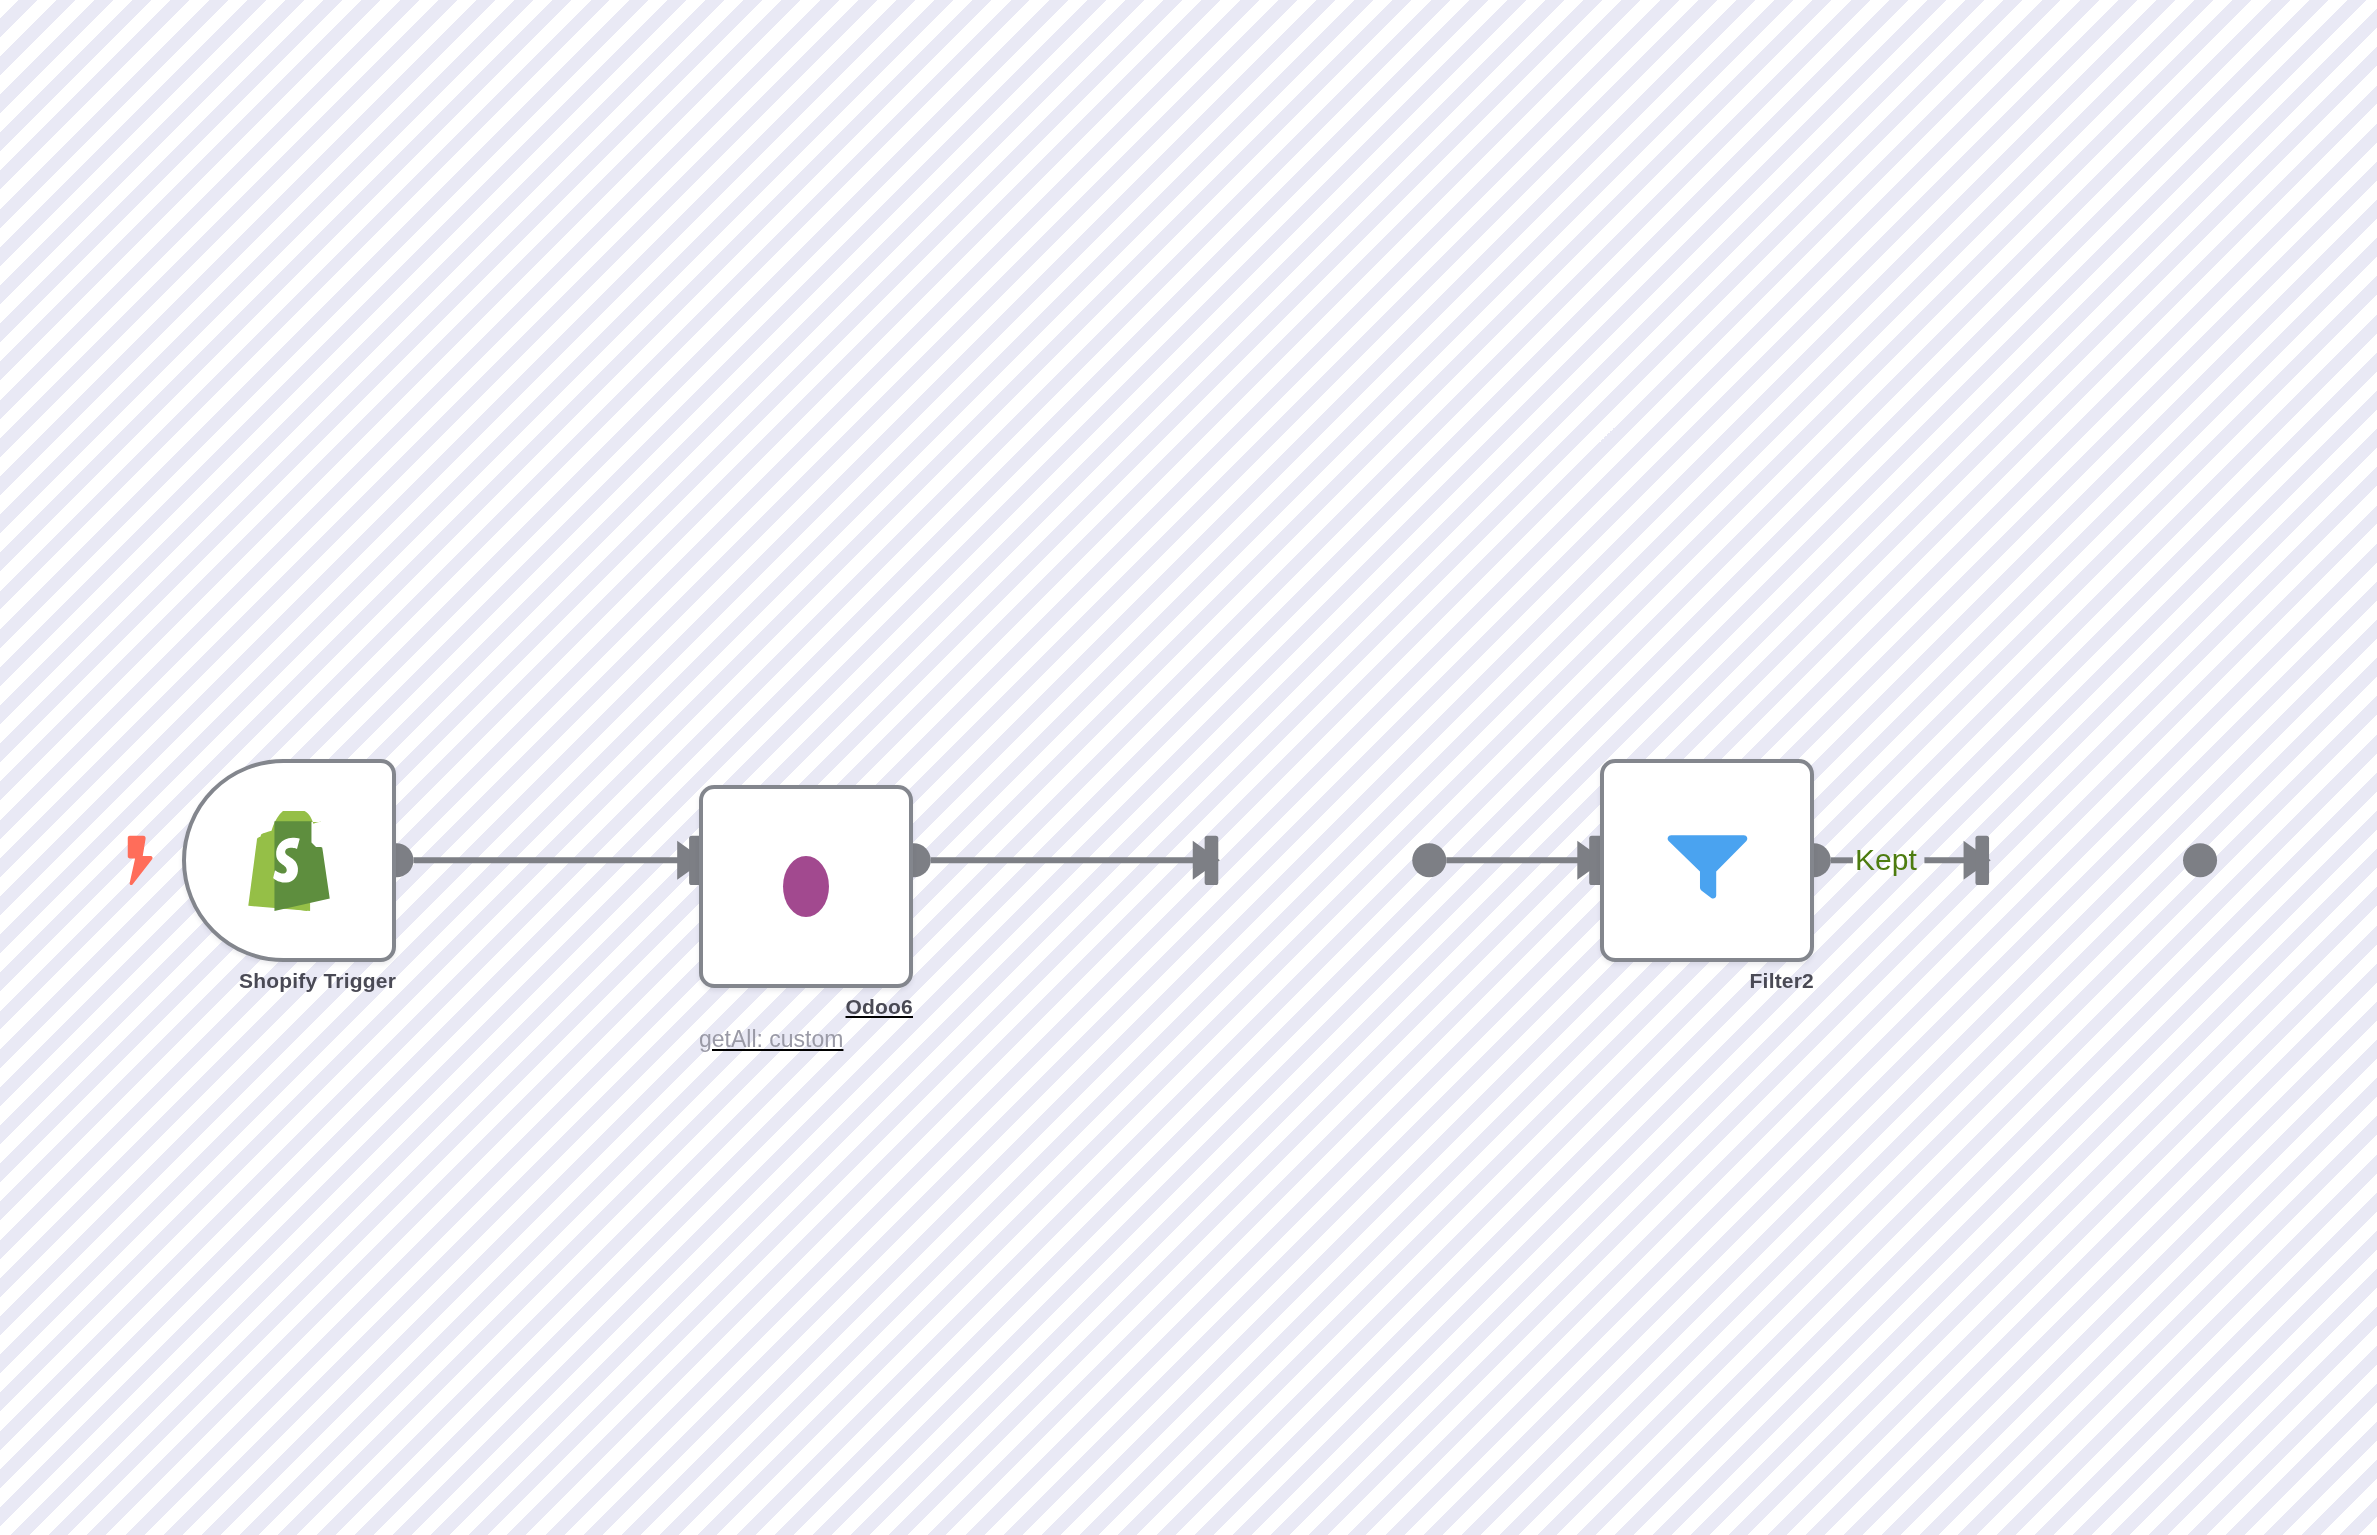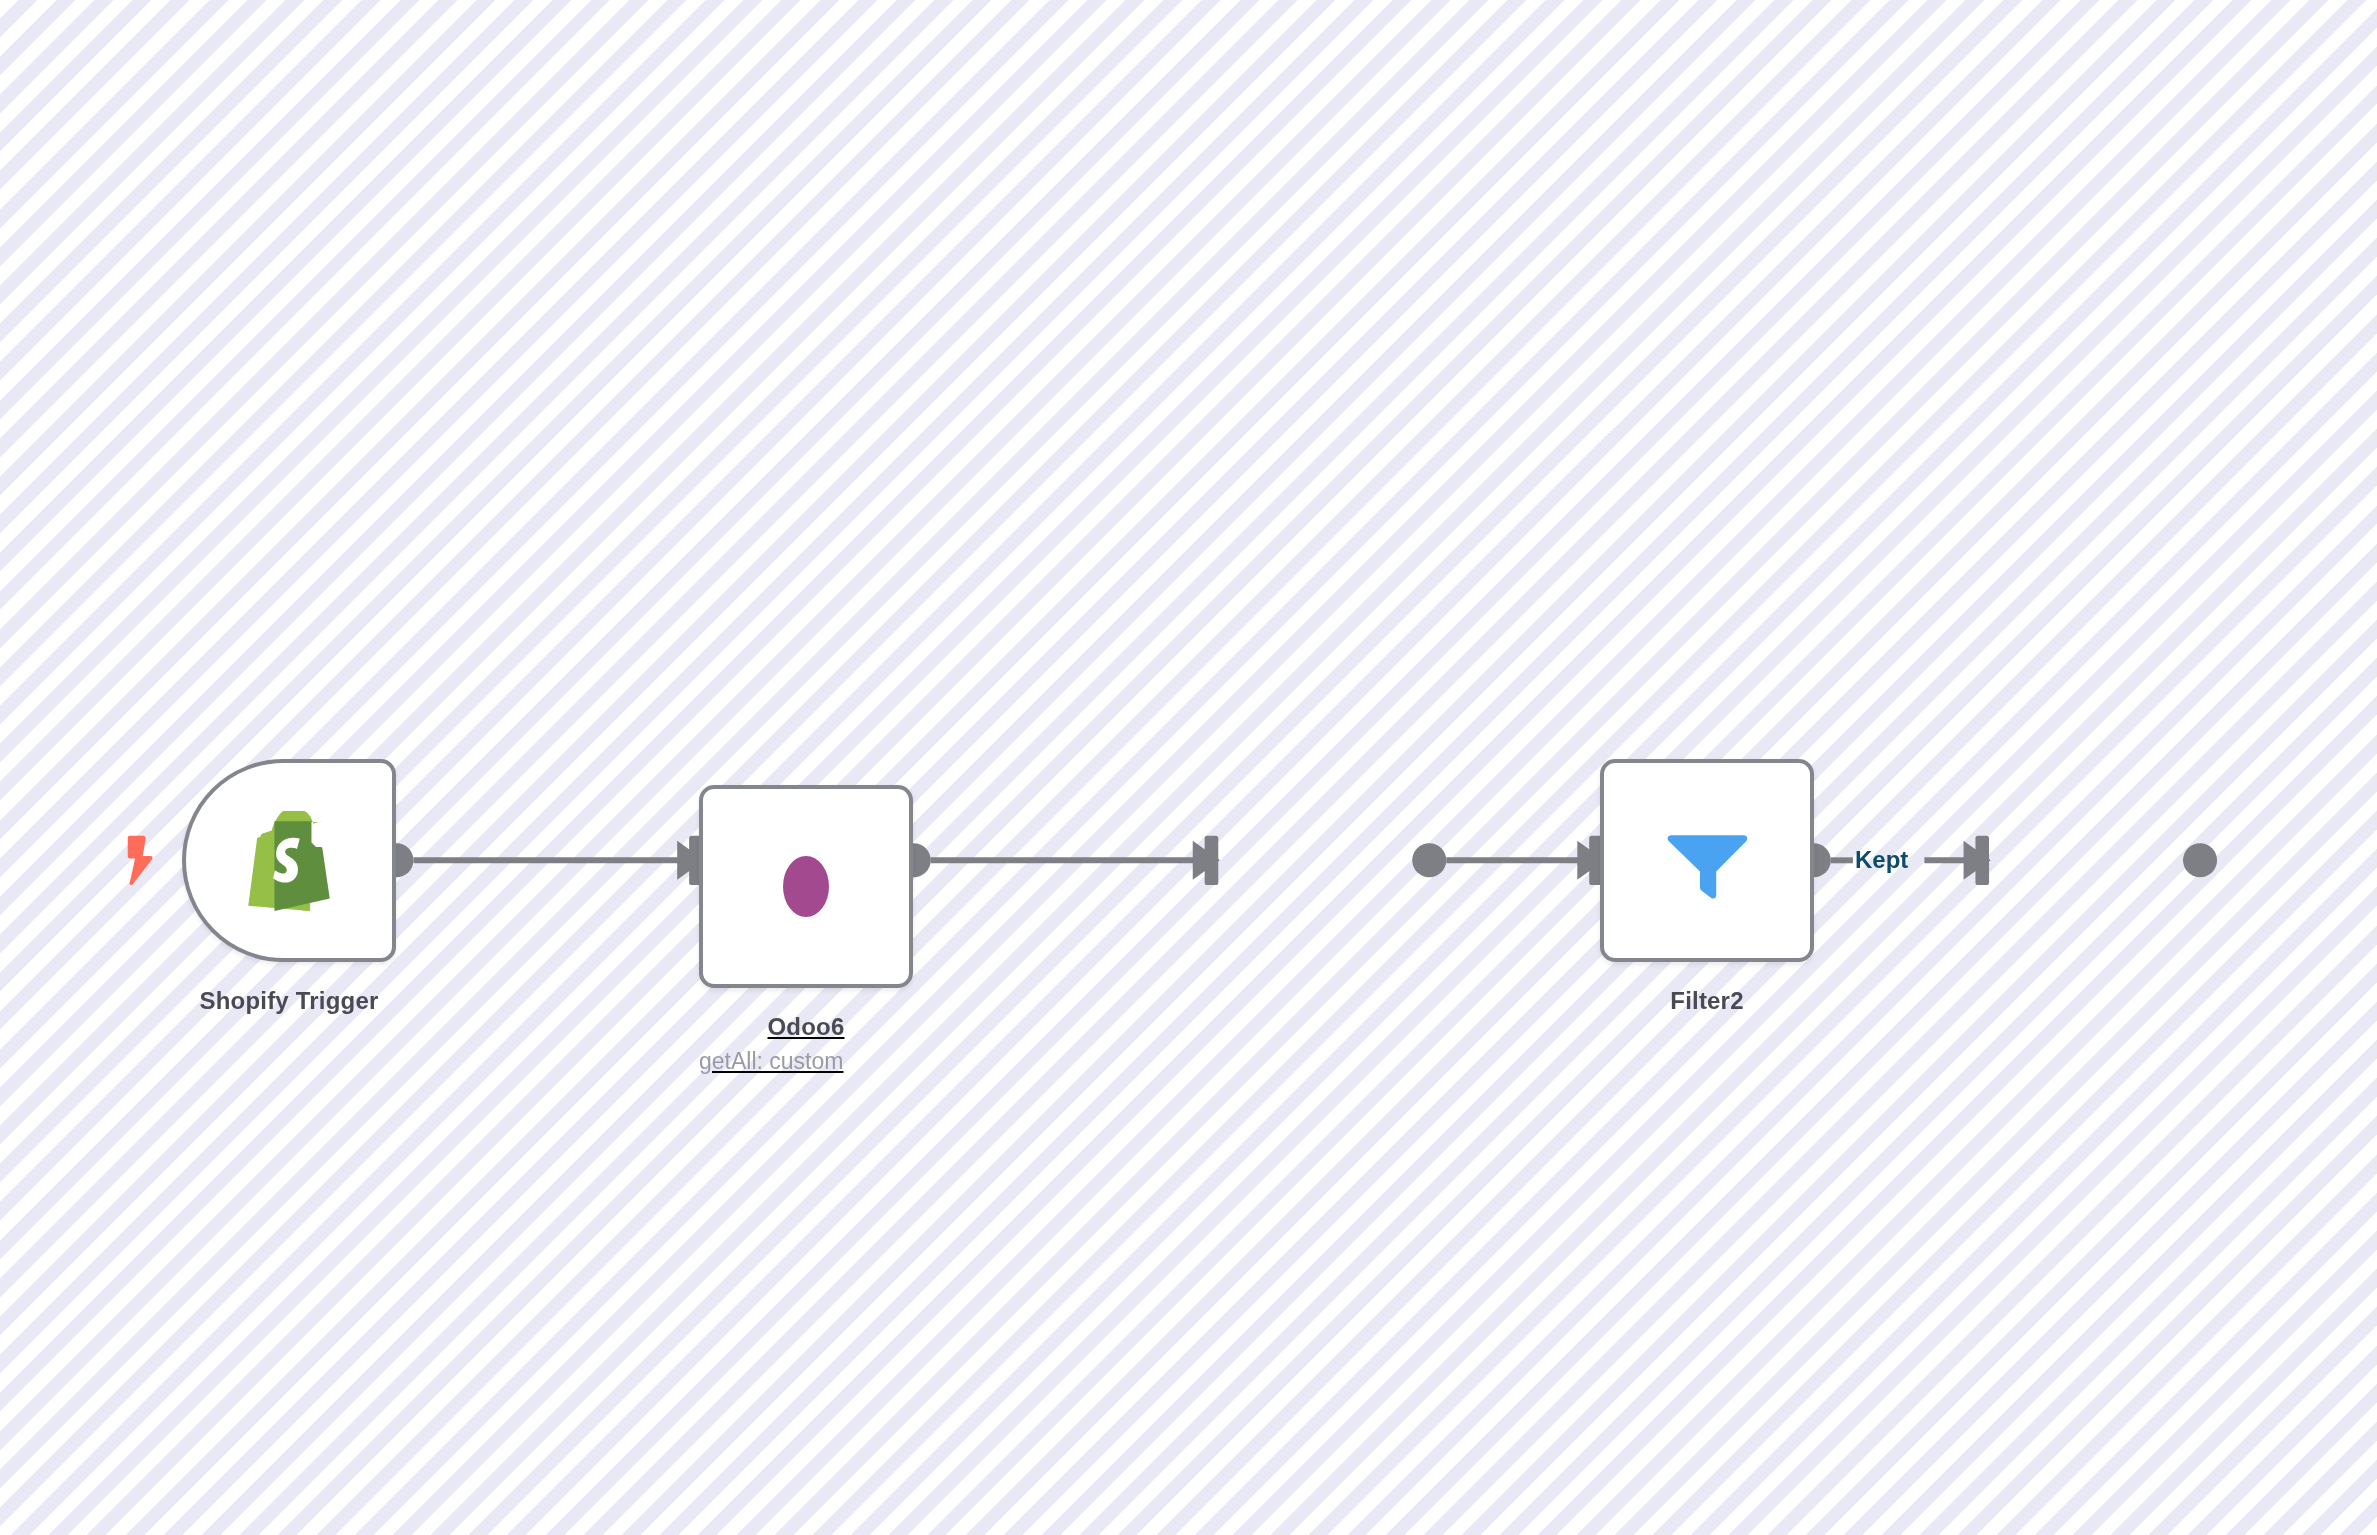--- a/index.html
+++ b/index.html
@@ -48,26 +48,25 @@
   #connections .conn-bar {
     fill: #7d7f85;
   }
   #connections .conn-dot {
     fill: #7d7f85;
   }
 
   .conn-label {
     position: absolute;
     transform: translate(0, -50%);
-    font-size: 24px;
-    color: #0c4a6e;
+    font-size: 30px;
+    color: #4d7c0f;
     font-family: "Liberation Sans", sans-serif;
     white-space: nowrap;
     letter-spacing: 0px;
-    font-weight: bold;
   }
 
   
   .node-wrap {
     position: absolute;
   }
   .node-box {
     position: relative;
     width: 214px;
     height: 203px;
@@ -77,23 +76,23 @@
     display: flex;
     align-items: center;
     justify-content: center;
     box-shadow: 0 2.6px 4.3px rgba(60,60,90,0.10);
   }
   .node-box.trigger {
     border-radius: 102px 15.3px 15.3px 102px;
   }
 
   .node-label {
-    margin-top: 25px;
-    text-align: center;
-    font-size: 24px;
+    margin-top: 7px;
+    text-align: right;
+    font-size: 21px;
     font-weight: bold;
     color: #4a4a55;
     letter-spacing: 0.2px;
     white-space: nowrap;
   }
   .node-sublabel {
     margin-top: 6.8px;
     font-size: 23px;
     font-weight: normal;
     color: #9a9aa6;

